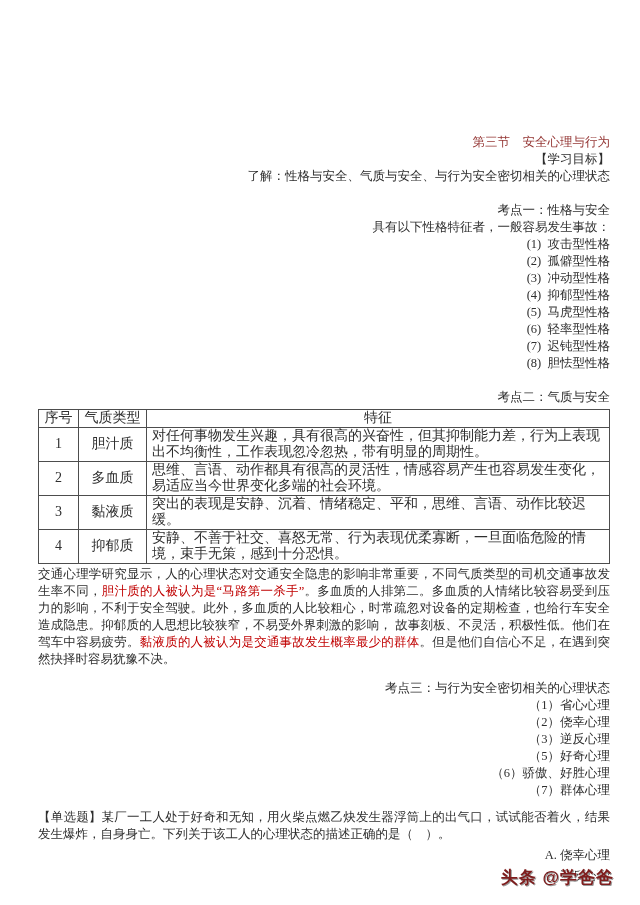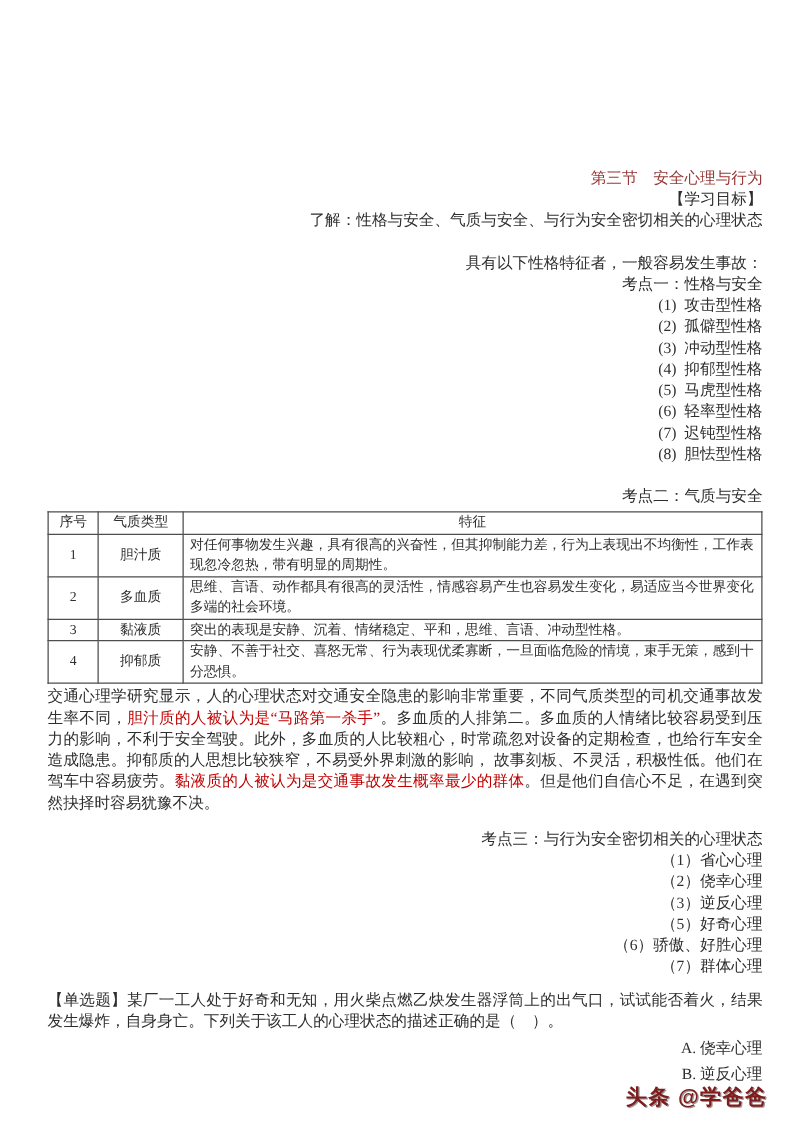--- a/index.html
+++ b/index.html
@@ -36,21 +36,21 @@
     border-collapse: collapse;
     width: 100%;
     table-layout: fixed;
     margin: 3px 0 2px 0;
   }
   table.temperament th,
   table.temperament td {
     border: 1px solid #4d4d4d;
     padding: 0 5px;
     font-weight: normal;
-    font-size: 11px;
+    font-size: 14px;
     line-height: 16.5px;
     vertical-align: middle;
   }
   table.temperament th { text-align: center; }
   table.temperament td.c { text-align: center; }
   .para {
     white-space: pre-wrap;
     text-align: justify;
   }
   .option { margin-top: 4px; }
@@ -71,22 +71,22 @@
 
 <div class="page">
   <div class="doc">
 
     <div class="line title">第三节　安全心理与行为</div>
     <div class="line">【学习目标】</div>
     <div class="line">了解：性格与安全、气质与安全、与行为安全密切相关的心理状态</div>
 
     <div class="sp"></div>
 
+    <div class="line">考点一：性格与安全</div>
     <div class="line">具有以下性格特征者，一般容易发生事故：</div>
-    <div class="line">考点一：性格与安全</div>
 
     <div class="line">(1)  攻击型性格</div>
     <div class="line">(2)  孤僻型性格</div>
     <div class="line">(3)  冲动型性格</div>
     <div class="line">(4)  抑郁型性格</div>
     <div class="line">(5)  马虎型性格</div>
     <div class="line">(6)  轻率型性格</div>
     <div class="line">(7)  迟钝型性格</div>
     <div class="line">(8)  胆怯型性格</div>
 
@@ -112,21 +112,21 @@
         <td>对任何事物发生兴趣，具有很高的兴奋性，但其抑制能力差，行为上表现出不均衡性，工作表现忽冷忽热，带有明显的周期性。</td>
       </tr>
       <tr>
         <td class="c">2</td>
         <td class="c">多血质</td>
         <td>思维、言语、动作都具有很高的灵活性，情感容易产生也容易发生变化，易适应当今世界变化多端的社会环境。</td>
       </tr>
       <tr>
         <td class="c">3</td>
         <td class="c">黏液质</td>
-        <td>突出的表现是安静、沉着、情绪稳定、平和，思维、言语、冲动型性格。</td>
+        <td>突出的表现是安静、沉着、情绪稳定、平和，思维、言语、动作比较迟缓。</td>
       </tr>
       <tr>
         <td class="c">4</td>
         <td class="c">抑郁质</td>
         <td>安静、不善于社交、喜怒无常、行为表现优柔寡断，一旦面临危险的情境，束手无策，感到十分恐惧。</td>
       </tr>
     </tbody>
       </table>
 
     <div class="para"><span>交通心理学研究显示，人的心理状态对交通安全隐患的影响非常重要，不同气质类型的司机交通事故发生率不同，</span><span class="red">胆汁质的人被认为是“马路第一杀手”</span><span>。多血质的人排第二。多血质的人情绪比较容易受到压力的影响，不利于安全驾驶。此外，多血质的人比较粗心，时常疏忽对设备的定期检查，也给行车安全造成隐患。抑郁质的人思想比较狭窄，不易受外界刺激的影响， 故事刻板、不灵活，积极性低。他们在驾车中容易疲劳。</span><span class="red">黏液质的人被认为是交通事故发生概率最少的群体</span><span>。但是他们自信心不足，在遇到突然抉择时容易犹豫不决。</span></div>

